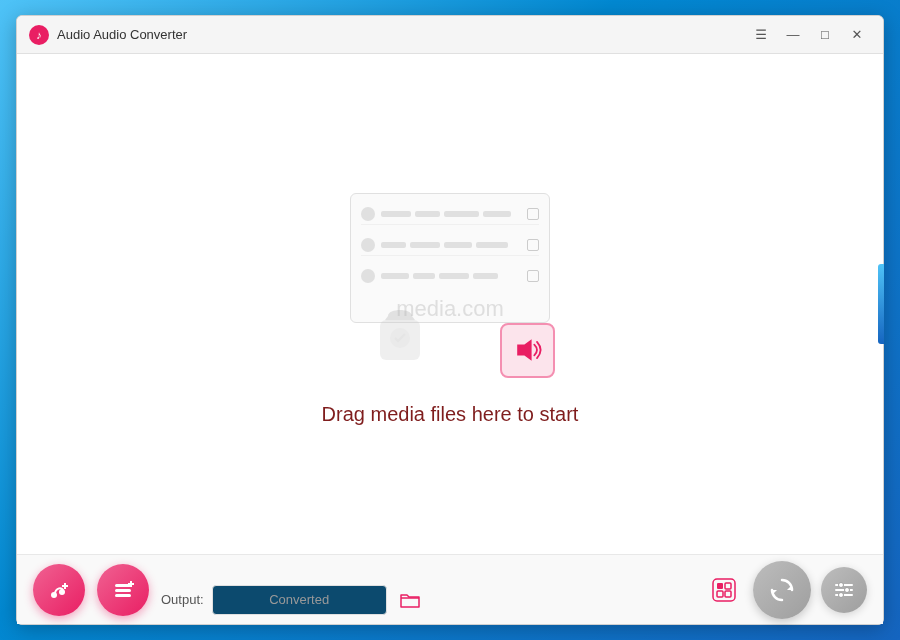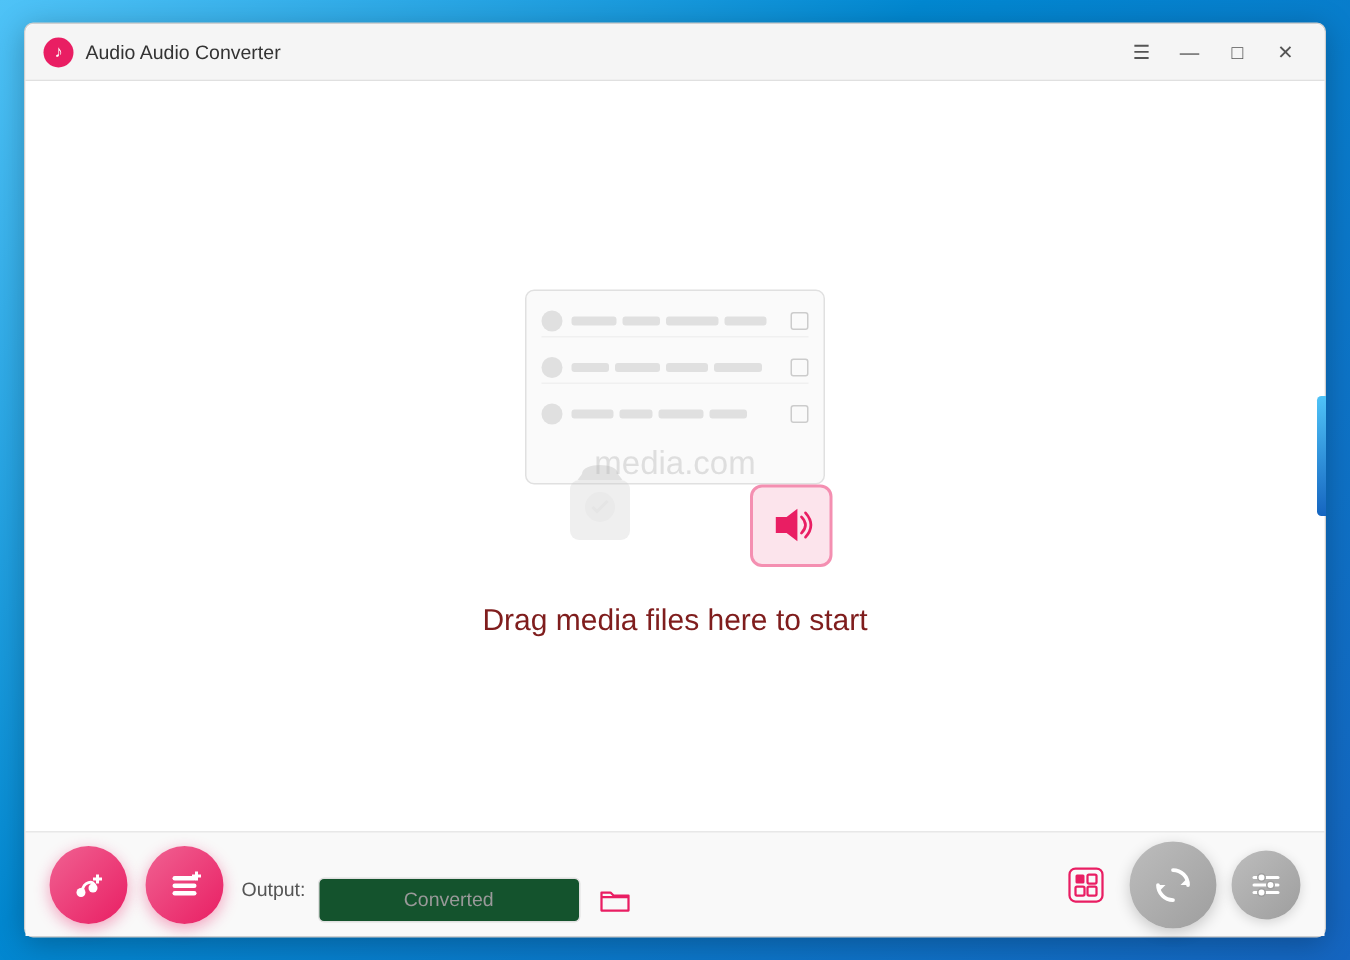--- a/index.html
+++ b/index.html
@@ -241,41 +241,41 @@
       box-shadow: 0 3px 10px rgba(233,30,99,0.4);
     }
 
     .fab-add-file {
       background: linear-gradient(135deg, #f06292, #e91e63);
       box-shadow: 0 3px 10px rgba(233,30,99,0.4);
     }
 
     .output-section {
       display: flex;
-      align-items: flex-start;
+      align-items: center;
       gap: 8px;
       flex: 1;
       margin-top: 20px;
     }
 
     .output-label {
       font-size: 13px;
       color: #555;
       white-space: nowrap;
     }
 
     .output-input {
       width: 175px;
       height: 30px;
       border: 1px solid #e0e0e0;
       border-radius: 4px;
       padding: 0 10px;
       font-size: 13px;
       color: #999;
-      background: #14532d;
+      background: #0c4a6e;
       text-align: center;
       outline: none;
     }
 
     .folder-btn {
       width: 30px;
       height: 30px;
       border: none;
       background: transparent;
       cursor: pointer;

